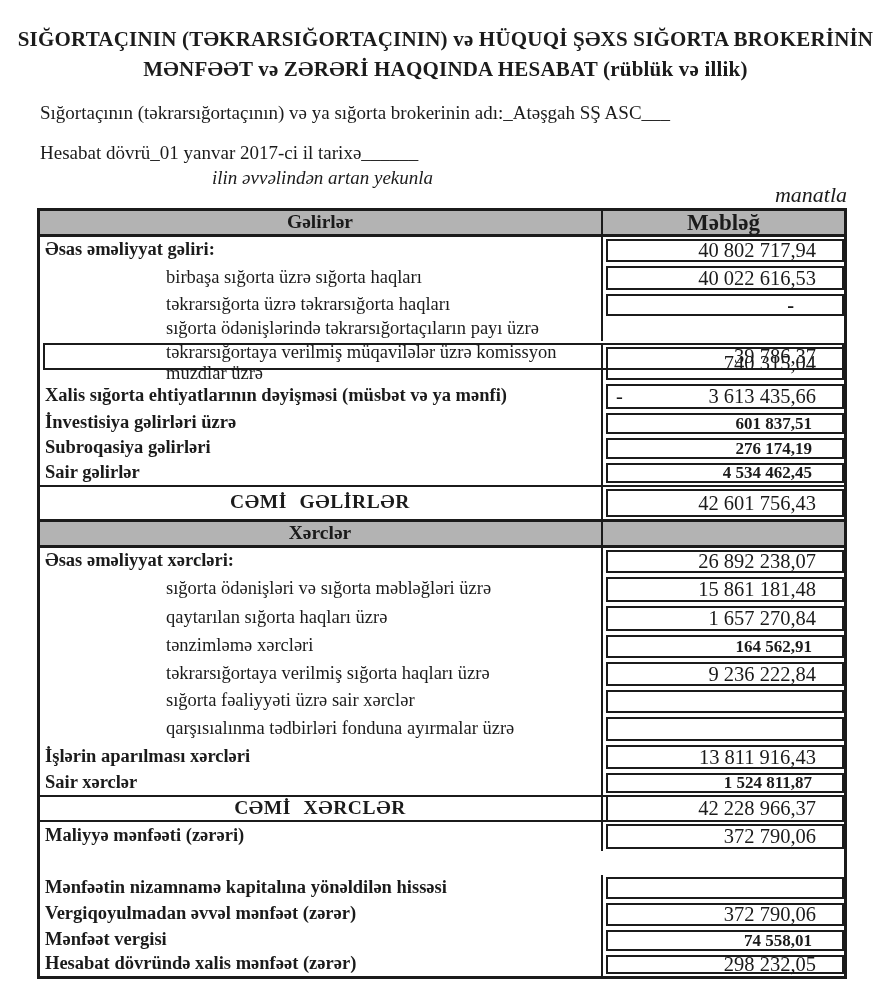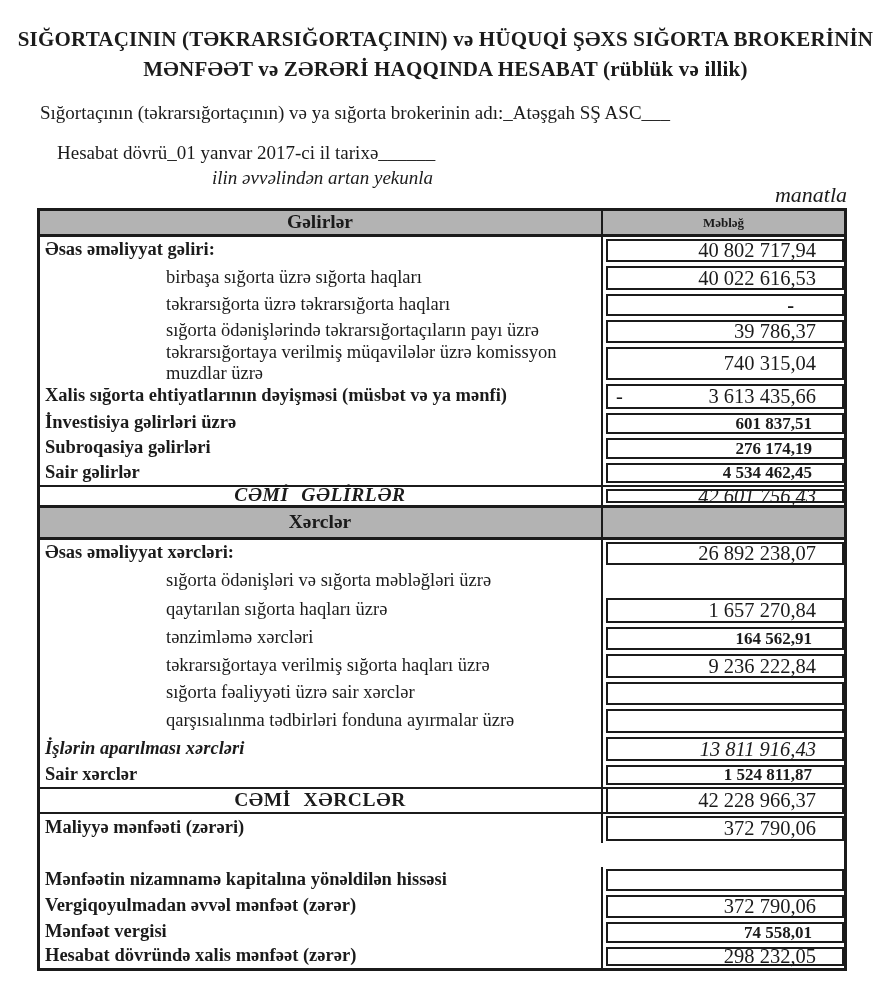--- a/index.html
+++ b/index.html
@@ -17,21 +17,21 @@
     color:var(--ink);
     overflow:hidden;
   }
   
   .doc-title{
     position:absolute;left:0;right:0;top:24px;
     text-align:center;font-weight:bold;font-size:21px;line-height:30px;
     letter-spacing:0.2px;
   }
   .company-line{position:absolute;left:40px;top:102px;font-size:19px;}
-  .period-line{position:absolute;left:57px;top:142px;font-size:19px;}
+  .period-line{position:absolute;left:40px;top:142px;font-size:19px;}
   .cumulative-note{position:absolute;left:212px;top:167px;font-size:19px;font-style:italic;}
   .currency-note{position:absolute;right:44px;top:182px;font-size:22px;font-style:italic;}
   
   .report-table{
     position:absolute;left:37px;top:208px;width:810px;
     border:3px solid var(--ink);
     box-sizing:border-box;
     background:var(--paper);
   }
   .trow{display:flex;box-sizing:border-box;}
@@ -56,21 +56,21 @@
   .vbox.dash{padding-right:48px;font-weight:bold;}
   .vbox.neg{justify-content:space-between;padding-left:8px;}
   .trow.header{
     background:var(--header-bg);
     border-bottom:3px solid var(--ink);
     font-weight:bold;
   }
   .trow.header .lcell{justify-content:center;font-size:19.5px;}
   .trow.header .vcell{
     padding:12px;display:flex;align-items:center;justify-content:center;
-    font-size:13px;
+    font-size:23px;
     border-radius:6px;
   }
   .trow.header.mid{border-top:3px solid var(--ink);}
   .trow.total{border-top:2.5px solid var(--ink);}
   .trow.total .lcell{
     justify-content:center;font-weight:bold;font-size:19.5px;
     word-spacing:7px;letter-spacing:0.6px;
   }
   .trow.rule-below{border-bottom:2.5px solid var(--ink);}
 </style>
@@ -111,21 +111,21 @@
         </div>
       </div>
       <div class="trow item" style="height: 26px;">
         <div class="lcell indent">təkrarsığorta üzrə təkrarsığorta haqları</div>
         <div class="vcell">
           <div class="vbox dash">
             <span>-</span>
           </div>
         </div>
       </div>
-      <div class="trow item" style="height: 27px;">
+      <div class="trow item" style="height: 27px; flex-direction: column;">
         <div class="lcell indent">sığorta ödənişlərində təkrarsığortaçıların payı üzrə</div>
         <div class="vcell">
           <div class="vbox">
             <span>39 786,37</span>
           </div>
         </div>
       </div>
       <div class="trow item" style="height: 37px;">
         <div class="lcell indent">təkrarsığortaya verilmiş müqavilələr üzrə komissyon muzdlar üzrə</div>
         <div class="vcell">
@@ -160,42 +160,47 @@
         </div>
       </div>
       <div class="trow item" style="height: 24px;">
         <div class="lcell lbold">Sair gəlirlər</div>
         <div class="vcell">
           <div class="vbox small-bold">
             <span>4 534 462,45</span>
           </div>
         </div>
       </div>
-      <div class="trow total" style="height: 20px; font-style: italic;">
+      <div class="trow total" style="height: 34px;">
         <div class="lcell">CƏMİ GƏLİRLƏR</div>
         <div class="vcell">
           <div class="vbox">
             <span>42 601 756,43</span>
           </div>
         </div>
       </div>
-      <div class="trow header mid" style="height: 35px; gap: 36px;">
+      <div class="trow header mid" style="height: 29px; gap: 36px;">
         <div class="lcell">Xərclər</div>
         <div class="vcell"></div>
       </div>
       <div class="trow item" style="height: 27px;">
         <div class="lcell lbold">Əsas əməliyyat xərcləri:</div>
         <div class="vcell">
           <div class="vbox">
             <span>26 892 238,07</span>
           </div>
         </div>
       </div>
       <div class="trow item" style="height: 29px;">
         <div class="lcell indent">sığorta ödənişləri və sığorta məbləğləri üzrə</div>
+        <div class="vcell">
+          <div class="vbox">
+            <span>15 861 181,48</span>
+          </div>
+        </div>
       </div>
       <div class="trow item" style="height: 29px;">
         <div class="lcell indent">qaytarılan sığorta haqları üzrə</div>
         <div class="vcell">
           <div class="vbox">
             <span>1 657 270,84</span>
           </div>
         </div>
       </div>
       <div class="trow item" style="height: 27px;">
@@ -223,21 +228,21 @@
         </div>
       </div>
       <div class="trow item" style="height: 28px;">
         <div class="lcell indent">qarşısıalınma tədbirləri fonduna ayırmalar üzrə</div>
         <div class="vcell">
           <div class="vbox">
             <span></span>
           </div>
         </div>
       </div>
-      <div class="trow item" style="height: 28px; font-style: italic;">
+      <div class="trow item" style="height: 28px;">
         <div class="lcell lbold">İşlərin aparılması xərcləri</div>
         <div class="vcell">
           <div class="vbox">
             <span>13 811 916,43</span>
           </div>
         </div>
       </div>
       <div class="trow item" style="height: 24px;">
         <div class="lcell lbold">Sair xərclər</div>
         <div class="vcell">

